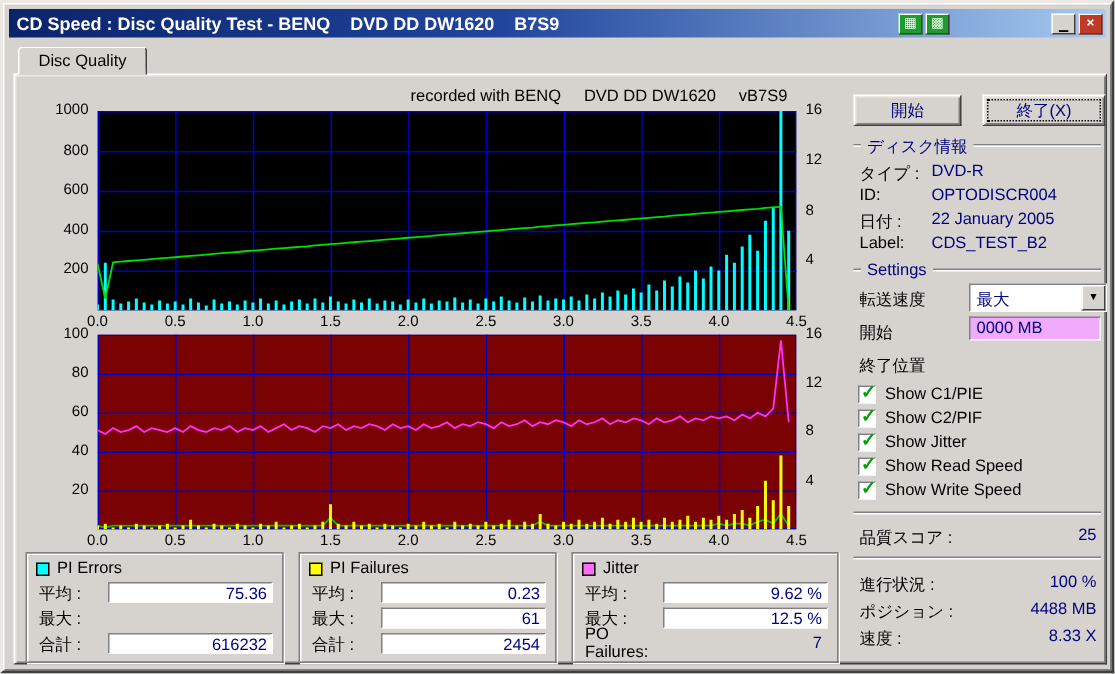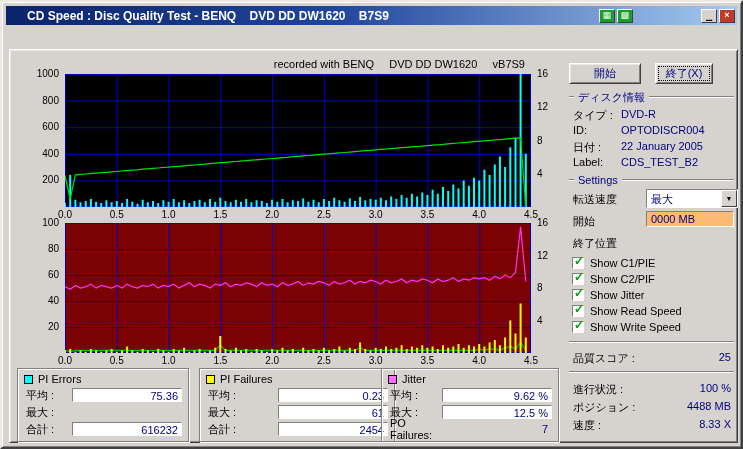--- a/index.html
+++ b/index.html
@@ -9,21 +9,21 @@
     background:#d6d3ce; color:#000;
     font-family:"Liberation Sans", sans-serif; font-size:11px;
     border:2px solid; border-color:#ece9e4 #404040 #404040 #ece9e4;
     box-shadow: inset 1px 1px 0 #fff, inset -1px -1px 0 #808080;
     overflow:hidden;
   }
   
   .titlebar{
     position:absolute; left:4px; top:4px; right:4px; height:19px;
     background:linear-gradient(90deg,#0a246a 0%,#20459c 45%,#a6caf0 100%);
-    display:flex; align-items:center; padding:0 2px 0 21px;
+    display:flex; align-items:center; padding:0 2px 0 5px;
   }
   .title{ color:#fff; font-weight:bold; font-size:12px; white-space:pre; flex:1;
           overflow:hidden; }
   .tb-btn{
     width:16px; height:14px; margin-left:2px; background:#d6d3ce;
     border:1px solid; border-color:#fff #404040 #404040 #fff;
     display:flex; align-items:center; justify-content:center;
     font-size:9px; line-height:9px; cursor:default; flex:0 0 auto;
   }
   .tb-btn.green{ background:#1d9b2d; color:#eaffea; }
@@ -86,21 +86,21 @@
   }
   .btn.focus{ outline:1px dotted #000; outline-offset:-4px; }
   .sec-title{ position:absolute; display:flex; align-items:center; gap:4px;
               color:#000080; height:12px; }
   .sec-dash{ width:5px; height:2px; border-top:1px solid #808080; border-bottom:1px solid #fff; flex:0 0 auto;}
   .sec-line{ flex:1; height:2px; border-top:1px solid #808080; border-bottom:1px solid #fff; }
   .info-label{ position:absolute; color:#000; white-space:pre; }
   .info-value{ position:absolute; color:#000080; white-space:pre; }
   .status-value{ position:absolute; right:6px; color:#000080; text-align:right; }
   .field{
-    position:absolute; height:16px; background:#fdba74;
+    position:absolute; height:16px; background:#f0abfc;
     border:1px solid; border-color:#808080 #fff #fff #808080;
     color:#000080; padding:1px 0 0 4px;
   }
   .combo{
     position:absolute; height:19px; background:#fff;
     border:1px solid; border-color:#808080 #fff #fff #808080;
     display:flex;
   }
   .combo-text{ flex:1; color:#000080; padding:2px 0 0 4px; }
   .combo-btn{
@@ -132,20 +132,23 @@
       </span>
     <span class="tb-gap"></span>
     <span class="tb-btn">
         <span class="glyph min">▁</span>
       </span>
     <span class="tb-btn close">
         <span class="glyph">×</span>
       </span>
   </div>
 
+  <div class="tab">
+    <span>Disc Quality</span>
+  </div>
 
   <div class="tabpage">
 
     <div class="chart-header">recorded with BENQ     DVD DD DW1620     vB7S9</div>
 
     <svg class="chart chart0" width="466" height="133">
         <rect x="0" y="0" width="466" height="133" fill="#000000"></rect>
         <line x1="52.27777777777777" y1="0" x2="52.27777777777777" y2="133" stroke="#0000c8"></line>
         <line x1="104.05555555555554" y1="0" x2="104.05555555555554" y2="133" stroke="#0000c8"></line>
         <line x1="155.83333333333331" y1="0" x2="155.83333333333331" y2="133" stroke="#0000c8"></line>
@@ -244,21 +247,21 @@
       </div>
       <div class="legend-row">
         <span>最大 :</span>
       </div>
       <div class="legend-row">
         <span>合計 :</span>
         <span class="lr-field">616232</span>
       </div>
     </div>
 
-    <div class="legend-box" style="left:189px;width:196px">
+    <div class="legend-box" style="left:189px;width:172px">
       <div class="legend-title">
         <span class="swatch" style="background: rgb(255, 255, 0);"></span>
         <span>PI Failures</span>
       </div>
       <div class="legend-row">
         <span>平均 :</span>
         <span class="lr-field">0.23</span>
       </div>
       <div class="legend-row">
         <span>最大 :</span>
@@ -283,21 +286,21 @@
         <span>最大 :</span>
         <span class="lr-field">12.5 %</span>
       </div>
       <div class="legend-row">
         <span>PO Failures:</span>
         <span class="lr-plain">7</span>
       </div>
     </div>
 
     <button class="btn" style="left:559px;top:13px;width:72px">開始</button>
-    <button class="btn focus" style="left:645px;top:13px;width:58px">終了(X)</button>
+    <button class="btn focus" style="left:645px;top:13px;width:82px">終了(X)</button>
 
     <div class="sec-title" style="left:559px;top:41px;width:165px">
       <span class="sec-dash"></span>
       <span>ディスク情報</span>
       <span class="sec-line"></span>
     </div>
     <div class="info-label" style="left:563px;top:58px">タイプ :</div>
     <div class="info-value" style="left:611px;top:58px">DVD-R</div>
     <div class="info-label" style="left:563px;top:74px">ID:</div>
     <div class="info-value" style="left:611px;top:74px">OPTODISCR004</div>

